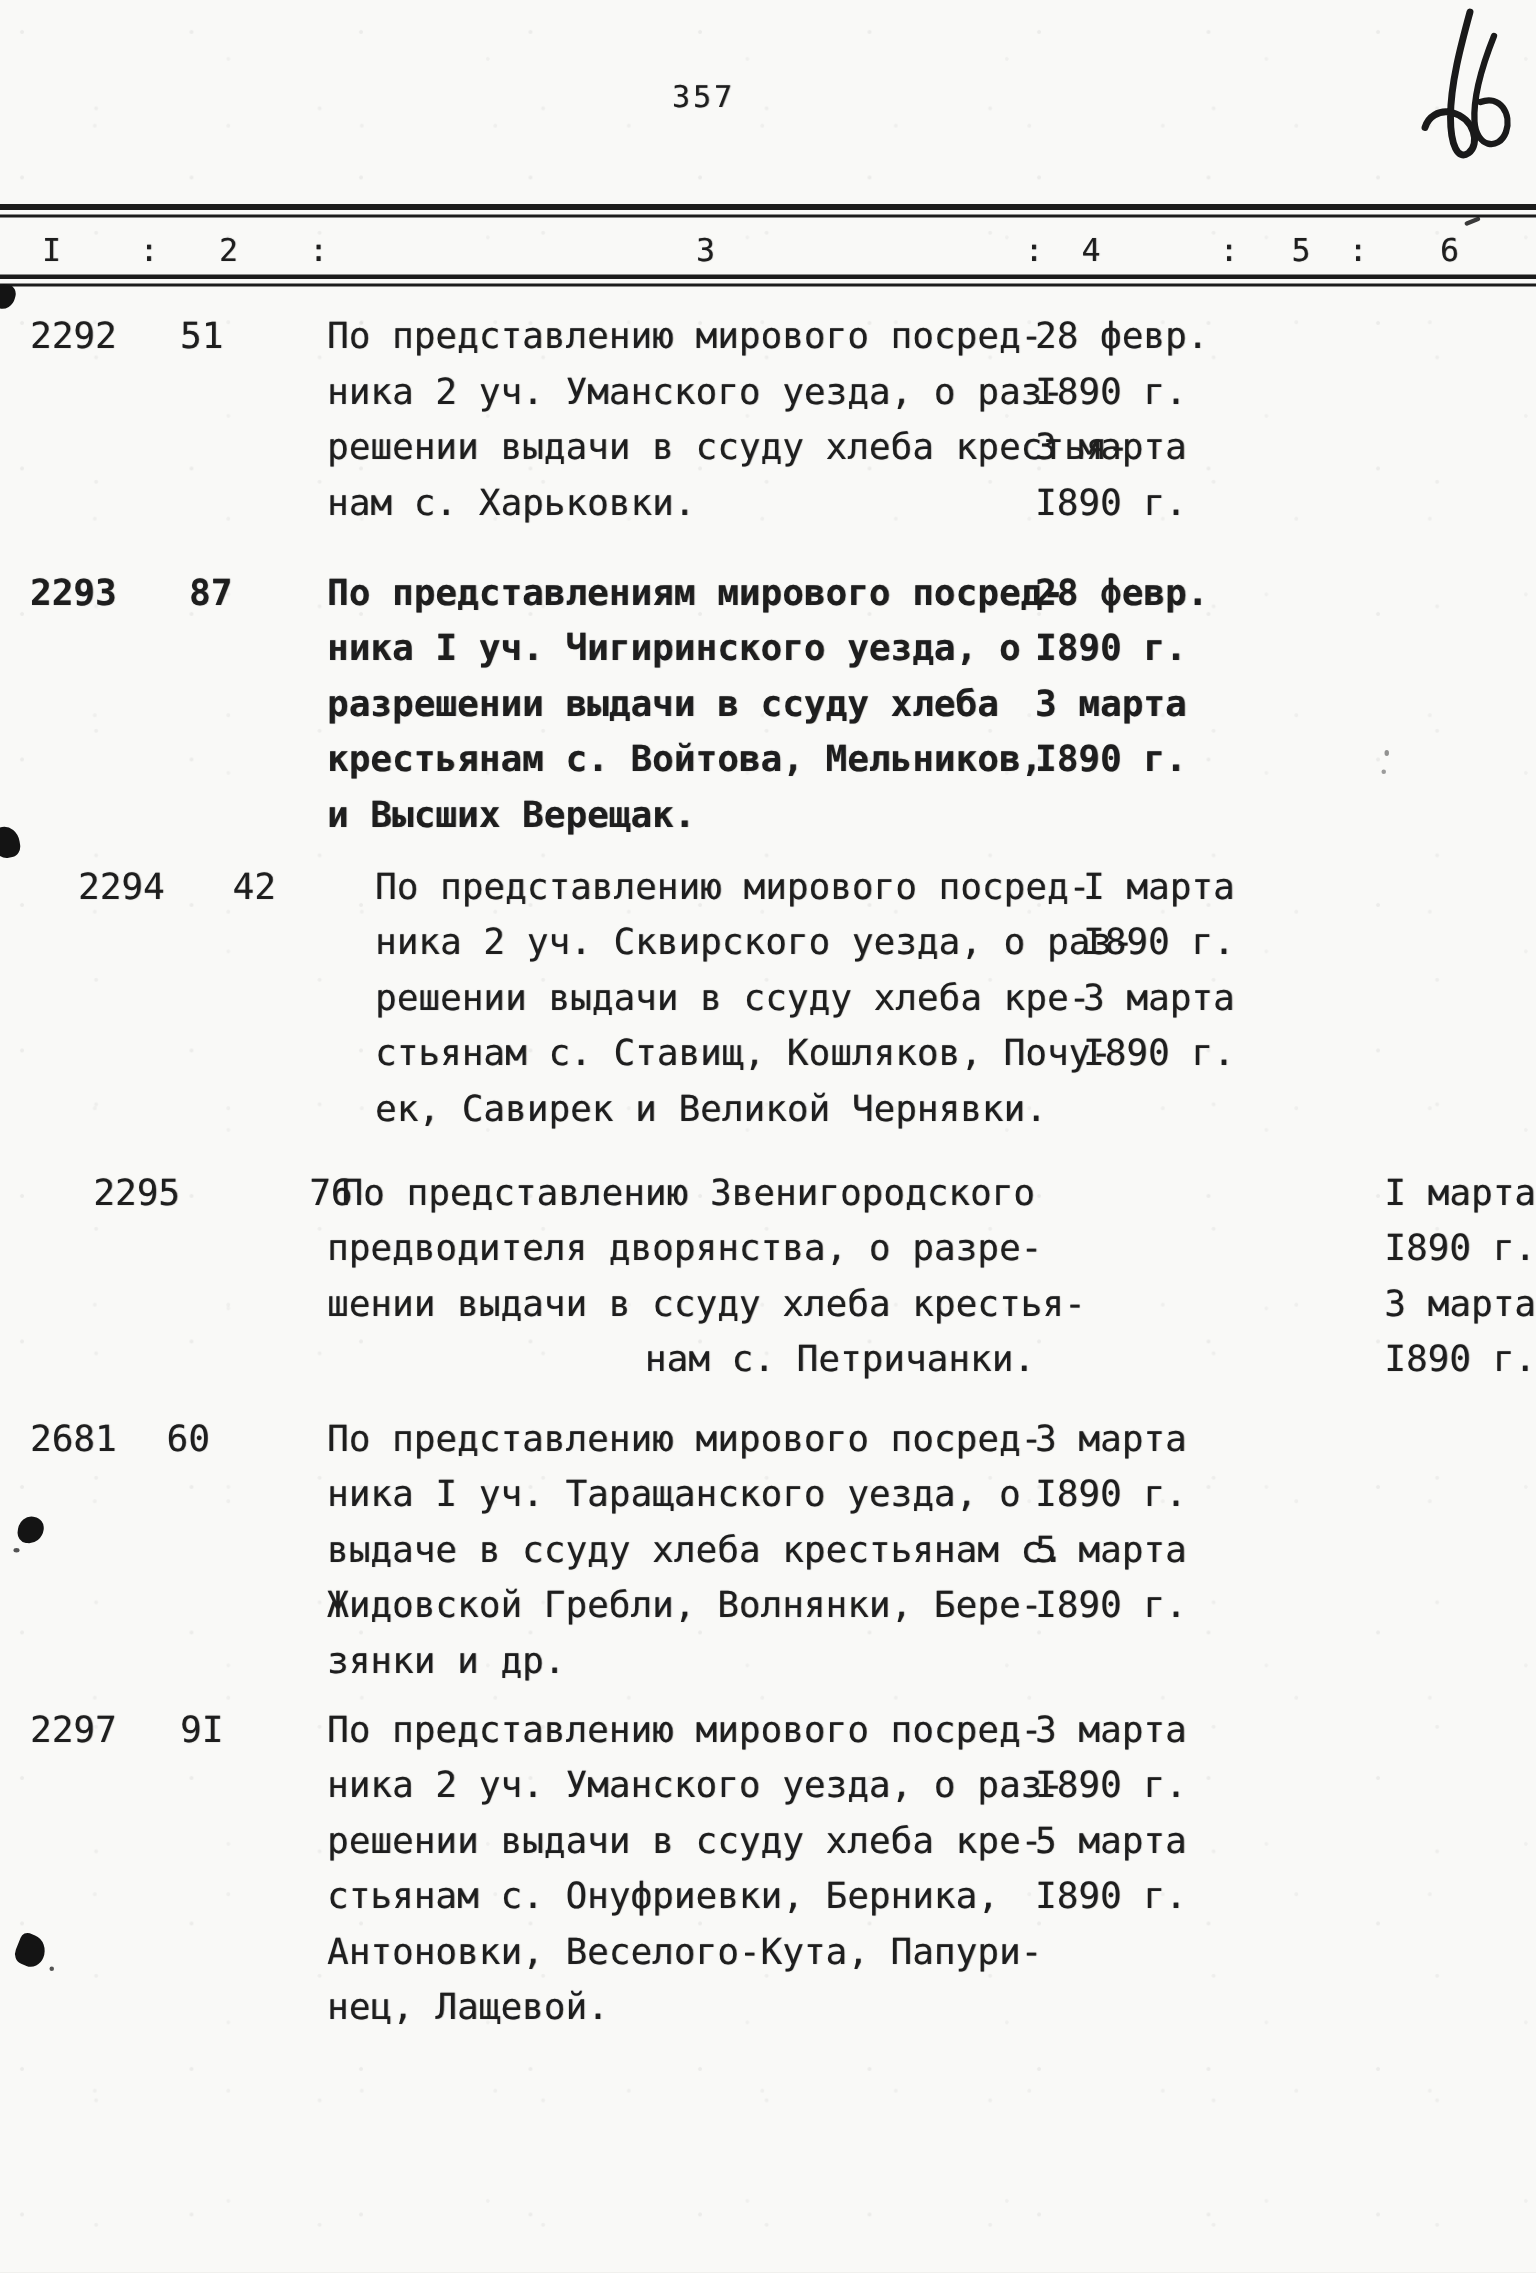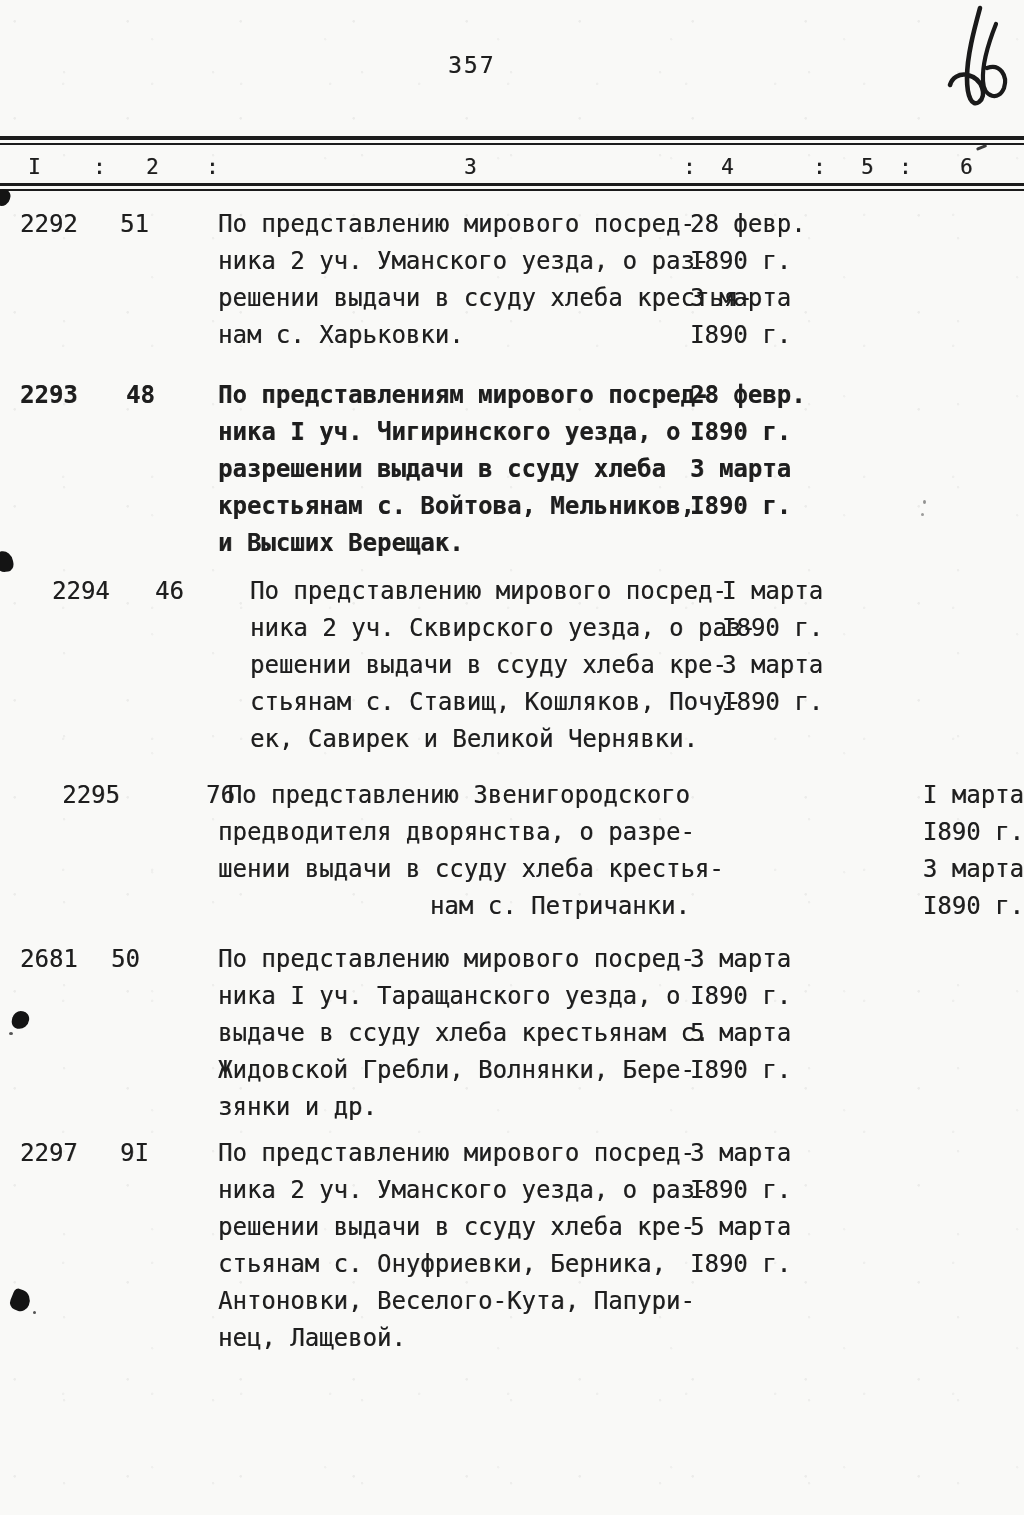--- a/index.html
+++ b/index.html
@@ -16,21 +16,21 @@
     background-size: 113px 97px, 89px 131px, 149px 83px, 173px 119px;
     overflow:hidden;
     font-family:"DejaVu Sans Mono", "Liberation Mono", monospace;
     color:#1e1e1e;
   }
   .ink { text-shadow:0.4px 0.3px 0.6px rgba(25,25,25,0.55); }
 
   
   .page-number {
     position:absolute; top:52px; left:448px;
-    font-size:23px; letter-spacing:2px;
+    font-size:20px; letter-spacing:2px;
   }
 
   
   .squiggle { position:absolute; top:4px; right:8px; width:78px; height:118px; }
   .tick {
     position:absolute; left:976px; top:146px; width:11px; height:2.5px;
     background:#3a3a3a; transform:rotate(-22deg); border-radius:2px;
   }
 
   
@@ -121,34 +121,34 @@
 ника 2 уч. Уманского уезда, о раз-
 решении выдачи в ссуду хлеба крестья-
 нам с. Харьковки.</div>
       <div class="col dates">28 февр.
 I890 г.
 3 марта
 I890 г.</div>
     </div>
       <div class="entry ink">
       <div class="col num">2293</div>
-      <div class="col case">48</div>
+      <div class="col case">87</div>
       <div class="col desc">По представлениям мирового посред-
 ника I уч. Чигиринского уезда, о
 разрешении выдачи в ссуду хлеба
 крестьянам с. Войтова, Мельников,
 и Высших Верещак.</div>
       <div class="col dates">28 февр.
 I890 г.
 3 марта
 I890 г.</div>
     </div>
       <div class="entry ink">
       <div class="col num">2294</div>
-      <div class="col case">46</div>
+      <div class="col case">42</div>
       <div class="col desc">По представлению мирового посред-
 ника 2 уч. Сквирского уезда, о раз-
 решении выдачи в ссуду хлеба кре-
 стьянам с. Ставищ, Кошляков, Почу-
 ек, Савирек и Великой Чернявки.</div>
       <div class="col dates">I марта
 I890 г.
 3 марта
 I890 г.</div>
     </div>
@@ -159,21 +159,21 @@
 предводителя дворянства, о разре-
 шении выдачи в ссуду хлеба крестья-
 нам с. Петричанки.</div>
       <div class="col dates">I марта
 I890 г.
 3 марта
 I890 г.</div>
     </div>
       <div class="entry ink">
       <div class="col num">2681</div>
-      <div class="col case">50</div>
+      <div class="col case">60</div>
       <div class="col desc">По представлению мирового посред-
 ника I уч. Таращанского уезда, о
 выдаче в ссуду хлеба крестьянам с.
 Жидовской Гребли, Волнянки, Бере-
 зянки и др.</div>
       <div class="col dates">3 марта
 I890 г.
 5 марта
 I890 г.</div>
     </div>

